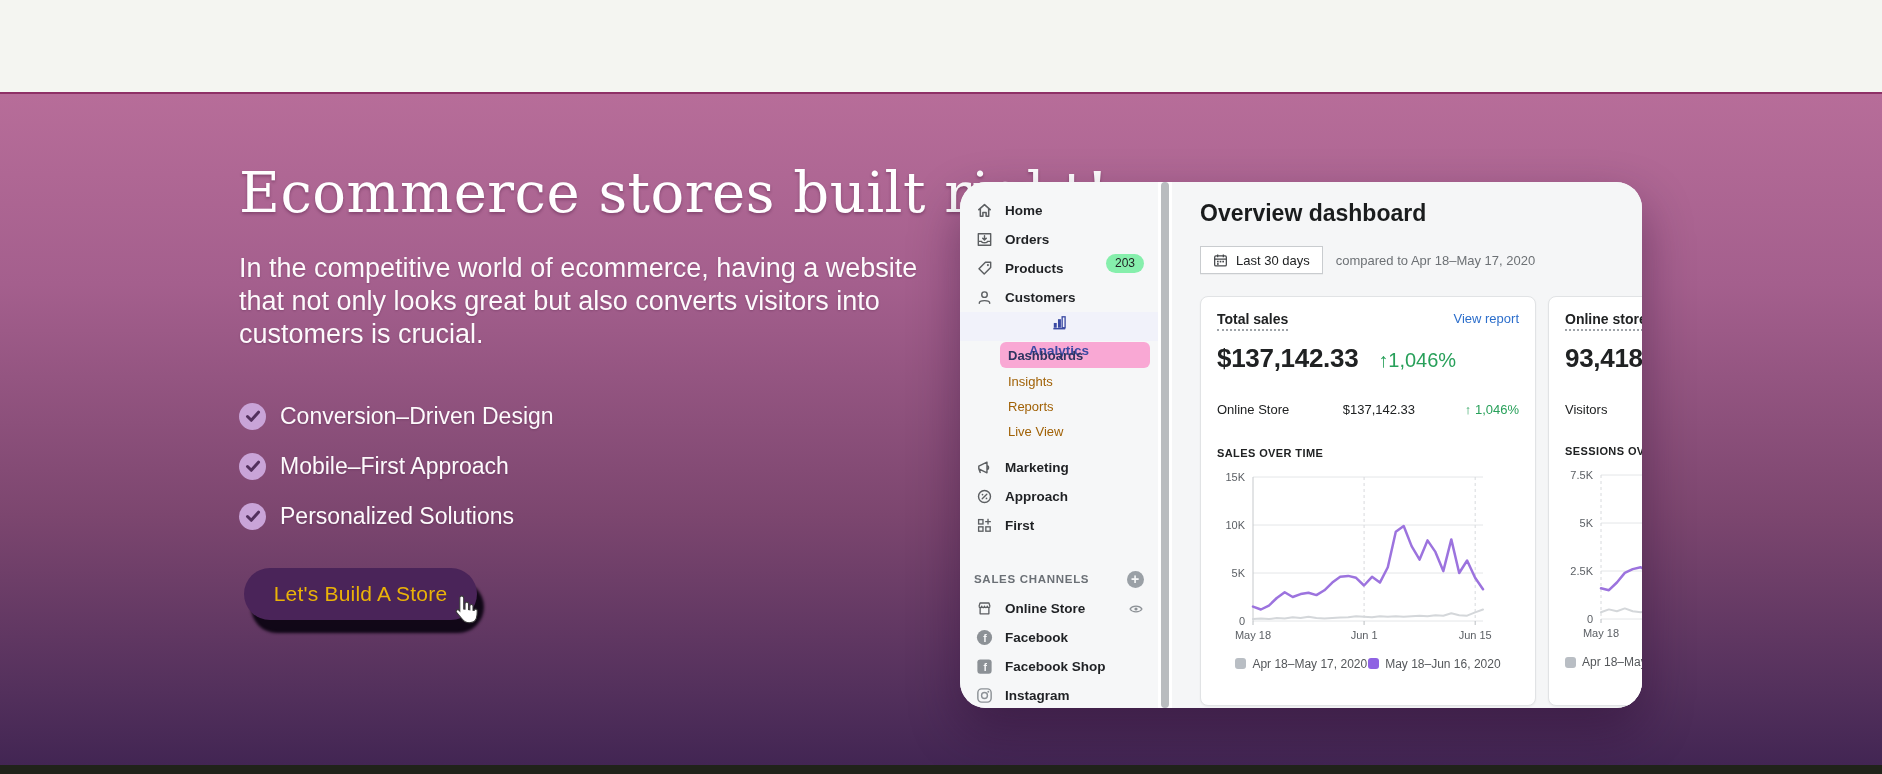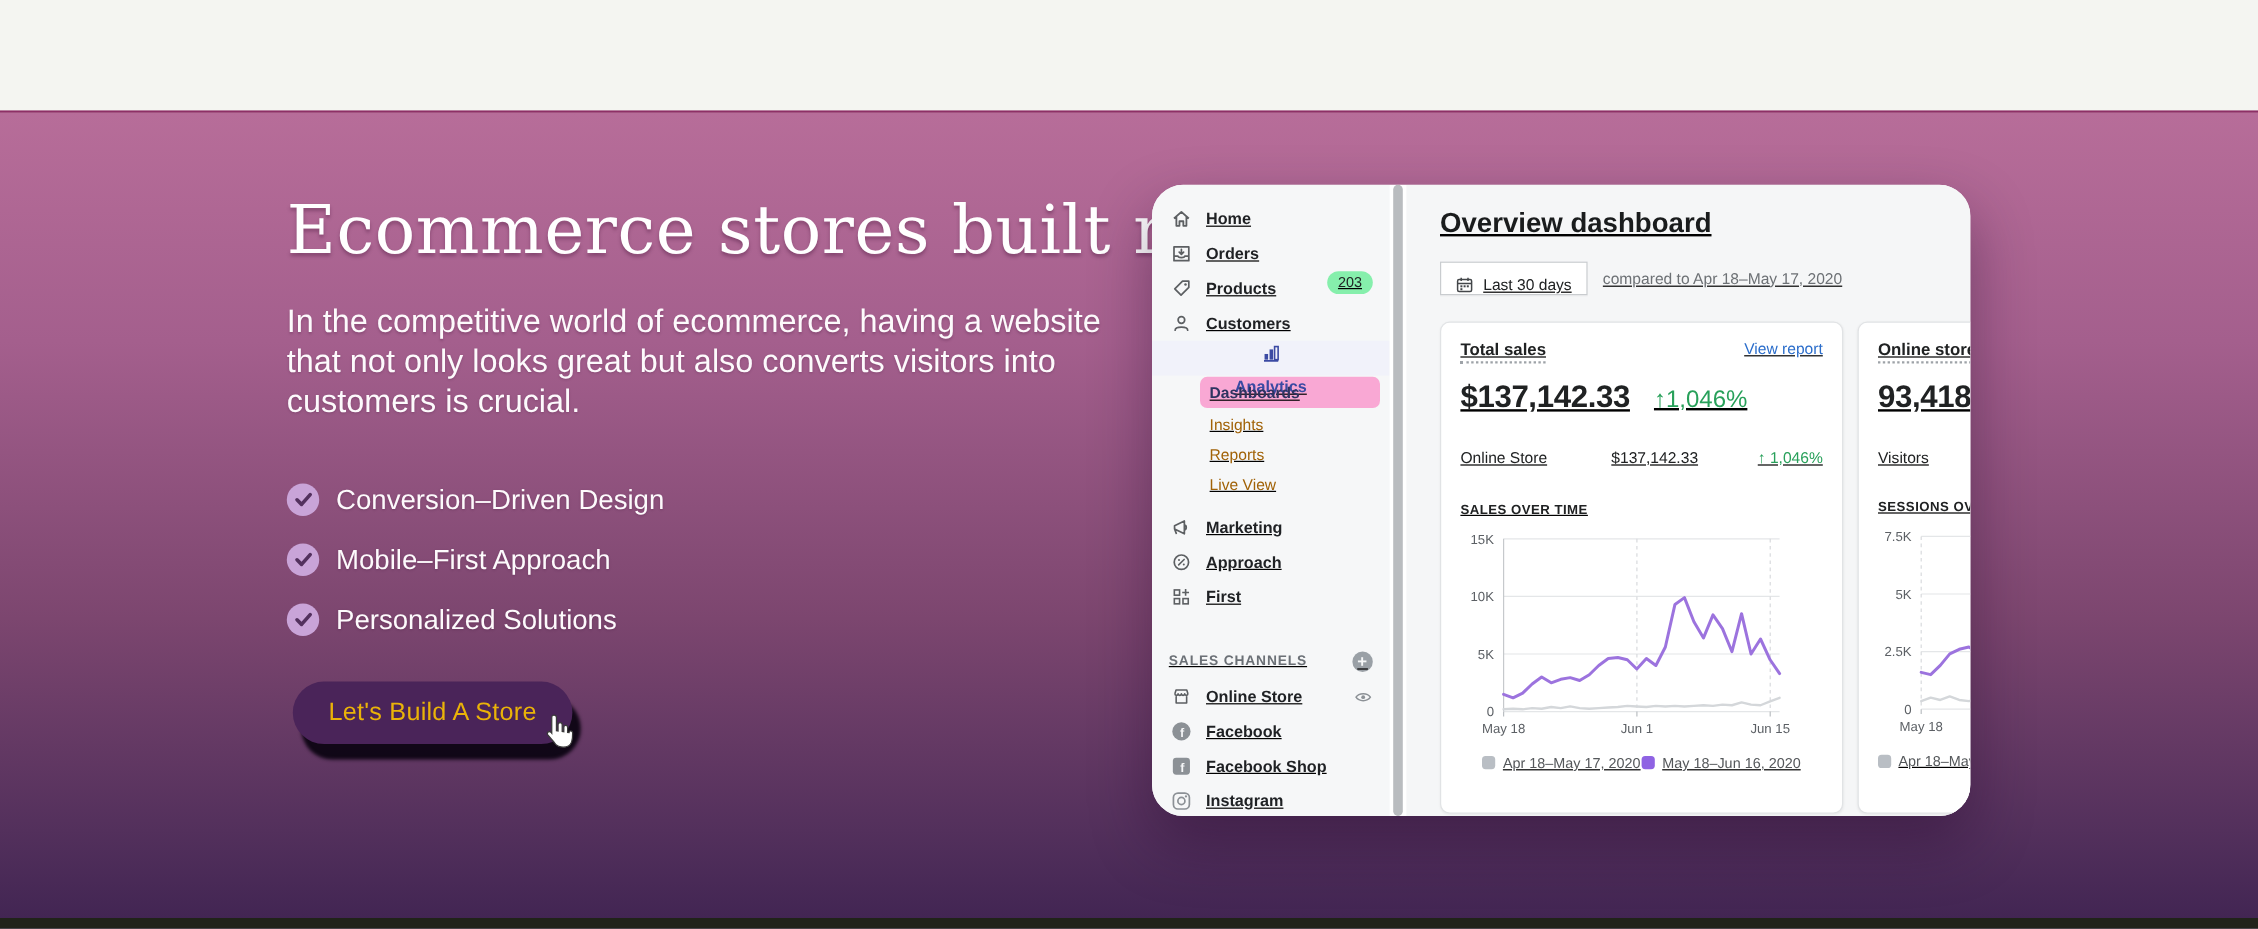--- a/index.html
+++ b/index.html
@@ -64,21 +64,21 @@
                  color:#f6f7f8; display:flex; align-items:center; justify-content:center;
                  font-size:14px; font-weight:700; line-height:1; }
   .trail-icon { margin-left:auto; color:#8c9196; display:flex; }
 
   .scrollbar { width:14px; background:#ffffff; position:relative; flex:none; }
   .scroll-thumb { position:absolute; left:3px; top:0; bottom:0; width:8px; background:#b9bcbf; border-radius:4px; }
 
   .main { flex:1; background:#f5f6f7; padding:18px 0 0 28px; overflow:hidden; }
   .main-title { font-size:23px; font-weight:700; color:#1a1c1d; line-height:26px; }
   .controls { margin-top:20px; display:flex; align-items:center; gap:13px; }
-  .date-btn { display:inline-flex; align-items:flex-end; gap:8px; height:28px; padding:0 12px;
+  .date-btn { display:inline-flex; align-items:center; gap:8px; height:28px; padding:0 12px;
               background:#fff; border:1px solid #c9cccf; border-radius:0; font-size:13px;
               color:#202223; font-weight:500; box-shadow:0 1px 0 rgba(0,0,0,0.04); cursor:pointer;
               font-family:"Liberation Sans",sans-serif; }
   .compare-text { font-size:13px; color:#6d7175; }
 
   .cards { margin-top:22px; display:flex; gap:12px; align-items:flex-start; }
   .card { width:336px; height:410px; flex:none; background:#fff; border:1px solid #e1e3e5;
           border-radius:8px; padding:14px 16px; box-shadow:0 1px 2px rgba(0,0,0,0.05); }
   .card-head { display:flex; justify-content:space-between; align-items:flex-start; }
   .card-title { font-size:14px; font-weight:600; color:#202223;
@@ -131,21 +131,21 @@
       </span>
       <span class="feature-label">Personalized Solutions</span>
     </li>
   </ul>
 
   <button class="cta-btn">Let's Build A Store</button>
   <svg class="cursor-pointer" viewBox="0 0 24 24">
     <path d="M9.2 2.6 c0-1.8 2.6-1.8 2.6 0 V10 l0.9 0.12 V6.6 c0-1.6 2.3-1.6 2.3 0 V10.4 l0.9 0.12 V8.1 c0-1.5 2.1-1.5 2.1 0 V10.9 l0.8 0.1 c0.1-1.3 2-1.2 2 0.2 0 0 0.05 3.4-0.6 5.1 -0.65 1.7-2.1 2.8-4.6 2.8 -2.8 0-3.9-0.9-5-2.6 L7 12.3 c-0.85-1.3 0.75-2.55 1.8-1.4 l0.4 0.45 Z" fill="#ffffff" stroke="#3a3a3a" stroke-width="0.7"></path>
   </svg>
 
-  <div class="dash" style="left:960px; top:60px;text-decoration:underline;">
+  <div class="dash" style="left:960px; top:88px;">
     <div class="sidebar">
 
       <div class="nav-row">
         <span class="nav-icon">
           <svg width="19" height="19" viewBox="0 0 20 20">
               <path d="M3.5 9.6 L10 3.8 L16.5 9.6 M5.6 8 V16 H8.3 V12 H11.7 V16 H14.4 V8" fill="none" stroke="currentColor" stroke-width="1.6" stroke-linejoin="round"></path>
             </svg>
         </span>
         <span>Home</span>
       </div>

